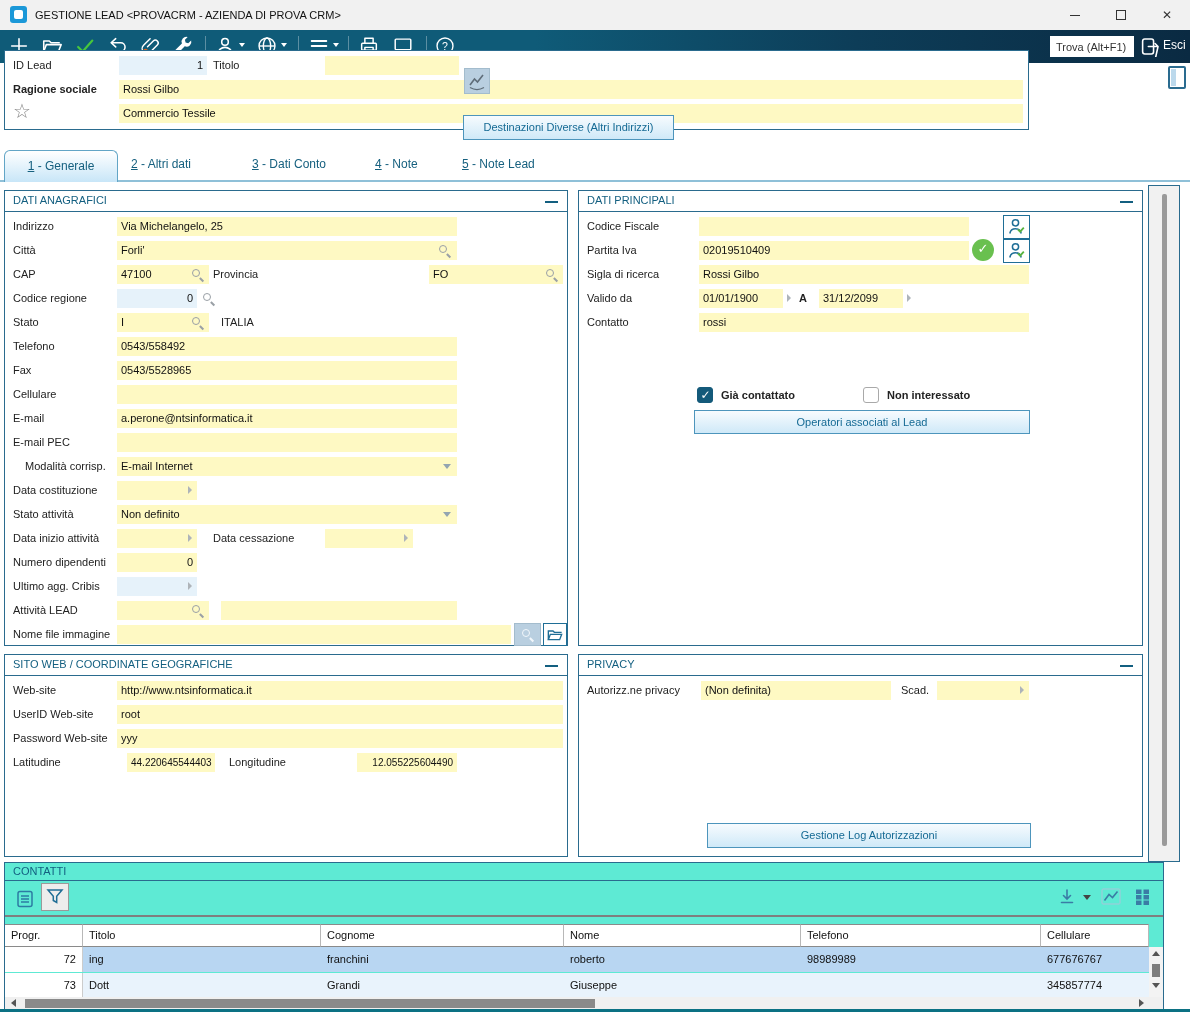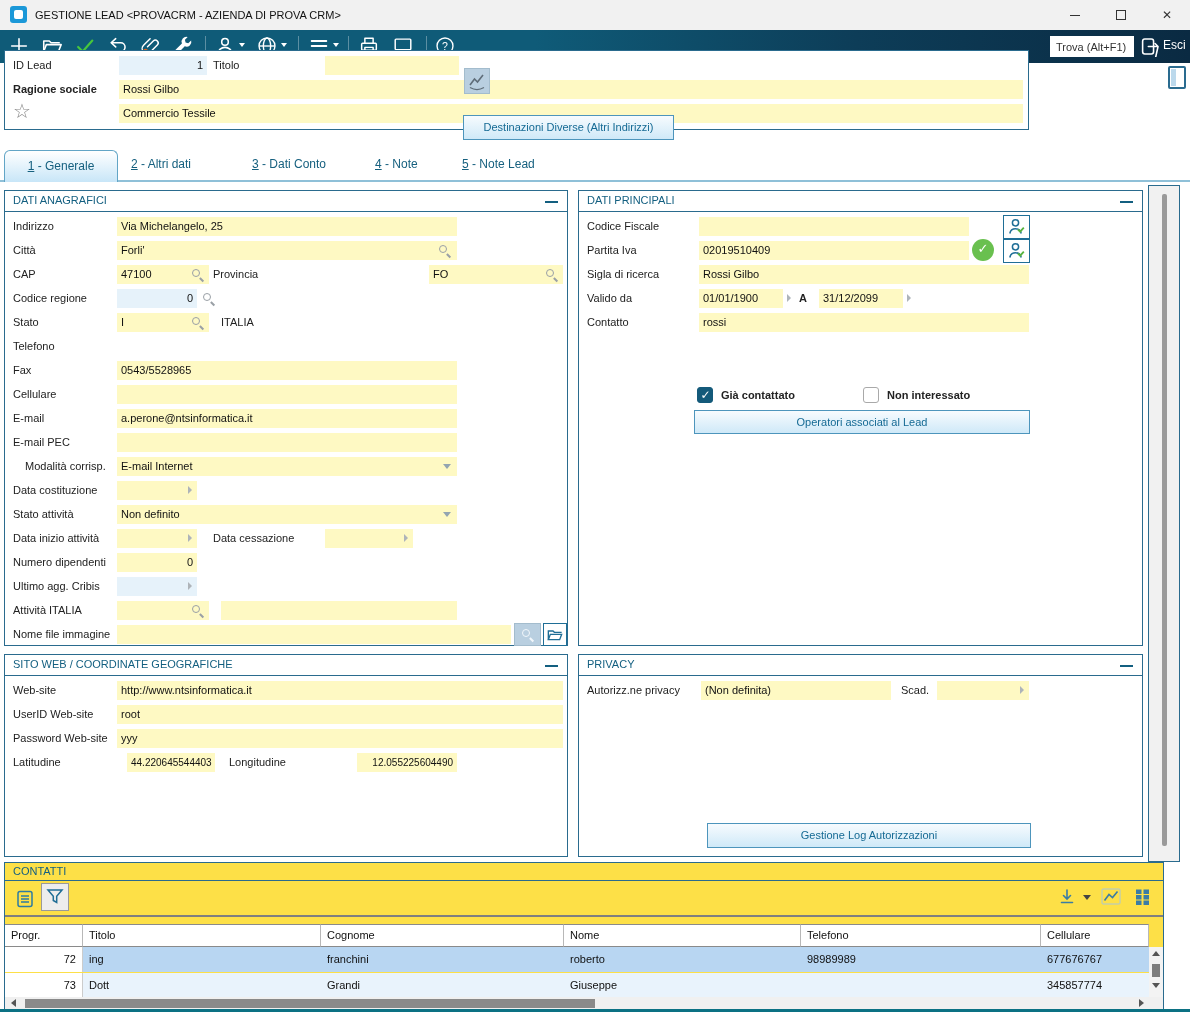--- a/index.html
+++ b/index.html
@@ -54,21 +54,21 @@
   .car-r { position:absolute; width:0; height:0; border-left:4px solid #aeb4b9; border-top:4px solid transparent; border-bottom:4px solid transparent; }
   .car-d { position:absolute; width:0; height:0; border-top:5px solid #93a5b1; border-left:4px solid transparent; border-right:4px solid transparent; }
   .btn-light { position:absolute; border:1px solid #4d95bc; background:linear-gradient(#f7fbfe,#cfe9f8); color:#156a94; font-size:11px; text-align:center; }
   .cb { position:absolute; width:16px; height:16px; border:1px solid #a9a9a9; border-radius:3px; background:#fff; }
   .cb.checked { background:#145a7a; border-color:#145a7a; }
   .cb.checked::after { content:"✓"; position:absolute; left:2.5px; top:0px; color:#fff; font-size:12px; font-weight:bold; }
   .okcirc { position:absolute; width:22px; height:22px; border-radius:50%; background:#69c04f; }
   .okcirc::after { content:"✓"; position:absolute; left:5.5px; top:2px; color:#fff; font-size:13px; font-weight:bold; }
   .pbtn { position:absolute; width:27px; height:24px; border:1px solid #1f6e96; background:#fff; }
   
-  #contatti { position:absolute; left:4px; top:862px; width:1160px; height:147px; border:1px solid #2a6b8e; background:#fde047; }
+  #contatti { position:absolute; left:4px; top:862px; width:1160px; height:147px; border:1px solid #2a6b8e; background:#5eead4; }
   #ct-sep { position:absolute; left:0; top:52px; width:100%; height:2px; background:#7f7f7f; }
   .ctbtn { position:absolute; width:28px; height:28px; }
   .ctbtn.sel { border:1px solid #9a9a9a; background:#ededed; }
   .hcell { position:absolute; top:61px; height:23px; background:#fff; border-top:1px solid #8a8a8a; border-bottom:1px solid #8a8a8a; border-right:1px solid #b8b8b8; font-size:11px; line-height:21px; padding-left:6px; color:#111; white-space:nowrap; overflow:hidden; }
   .cell { position:absolute; height:25px; font-size:11px; line-height:25px; padding-left:6px; white-space:nowrap; overflow:hidden; color:#111; }
   .cell.numc { text-align:right; padding-right:6px; background:#fff; border-right:1px solid #ccc; }
   .tri-u { width:0;height:0;border-bottom:5px solid #555;border-left:4px solid transparent;border-right:4px solid transparent; position:absolute; }
   .tri-d { width:0;height:0;border-top:5px solid #555;border-left:4px solid transparent;border-right:4px solid transparent; position:absolute; }
   .tri-l { width:0;height:0;border-right:5px solid #555;border-top:4px solid transparent;border-bottom:4px solid transparent; position:absolute; }
   .tri-rt { width:0;height:0;border-left:5px solid #555;border-top:4px solid transparent;border-bottom:4px solid transparent; position:absolute; }
@@ -199,20 +199,21 @@
   <div class="fld" style="left:424px;top:74px;width:134px">FO</div>
   <span class="mag" style="left:540px;top:77px"></span>
   <div class="lbl" style="left:8px;top:98px">Codice regione</div>
   <div class="fld blue num" style="left:112px;top:98px;width:80px">0</div>
   <span class="mag" style="left:197px;top:101px"></span>
   <div class="lbl" style="left:8px;top:122px">Stato</div>
   <div class="fld" style="left:112px;top:122px;width:92px">I</div>
   <span class="mag" style="left:186px;top:125px"></span>
   <div class="lbl" style="left:216px;top:122px">ITALIA</div>
   <div class="lbl" style="left:8px;top:146px">Telefono</div>
+  <div class="fld" style="left:112px;top:146px;width:340px">0543/558492</div>
   <div class="lbl" style="left:8px;top:170px">Fax</div>
   <div class="fld" style="left:112px;top:170px;width:340px">0543/5528965</div>
   <div class="lbl" style="left:8px;top:194px">Cellulare</div>
   <div class="fld" style="left:112px;top:194px;width:340px"></div>
   <div class="lbl" style="left:8px;top:218px">E-mail</div>
   <div class="fld" style="left:112px;top:218px;width:340px">a.perone@ntsinformatica.it</div>
   <div class="lbl" style="left:8px;top:242px">E-mail PEC</div>
   <div class="fld" style="left:112px;top:242px;width:340px"></div>
   <div class="lbl" style="left:20px;top:266px">Modalità corrisp.</div>
   <div class="fld" style="left:112px;top:266px;width:340px">E-mail Internet</div>
@@ -227,21 +228,21 @@
   <div class="fld" style="left:112px;top:338px;width:80px"></div>
   <span class="car-r" style="left:183px;top:343px"></span>
   <div class="lbl" style="left:208px;top:338px">Data cessazione</div>
   <div class="fld" style="left:320px;top:338px;width:88px"></div>
   <span class="car-r" style="left:399px;top:343px"></span>
   <div class="lbl" style="left:8px;top:362px">Numero dipendenti</div>
   <div class="fld num" style="left:112px;top:362px;width:80px">0</div>
   <div class="lbl" style="left:8px;top:386px">Ultimo agg. Cribis</div>
   <div class="fld blue" style="left:112px;top:386px;width:80px"></div>
   <span class="car-r" style="left:183px;top:391px"></span>
-  <div class="lbl" style="left:8px;top:410px">Attività ITALIA</div>
+  <div class="lbl" style="left:8px;top:410px">Attività LEAD</div>
   <div class="fld" style="left:112px;top:410px;width:92px"></div>
   <span class="mag" style="left:186px;top:413px"></span>
   <div class="fld" style="left:216px;top:410px;width:236px"></div>
   <div class="lbl" style="left:8px;top:434px">Nome file immagine</div>
   <div class="fld" style="left:112px;top:434px;width:394px"></div>
   <div class="sqbtn" style="left:509px;top:432px;width:27px;height:23px">
       <span class="mag w" style="left:6px;top:4px;position:absolute"></span>
     </div>
   <div style="position:absolute;left:538px;top:432px;width:24px;height:23px;border:1px solid #1f6e96;background:#fff">
     <svg width="16" height="14" viewBox="0 0 24 20" fill="none" stroke="#1f6e96" stroke-width="2" style="position:absolute;left:3px;top:4px">

